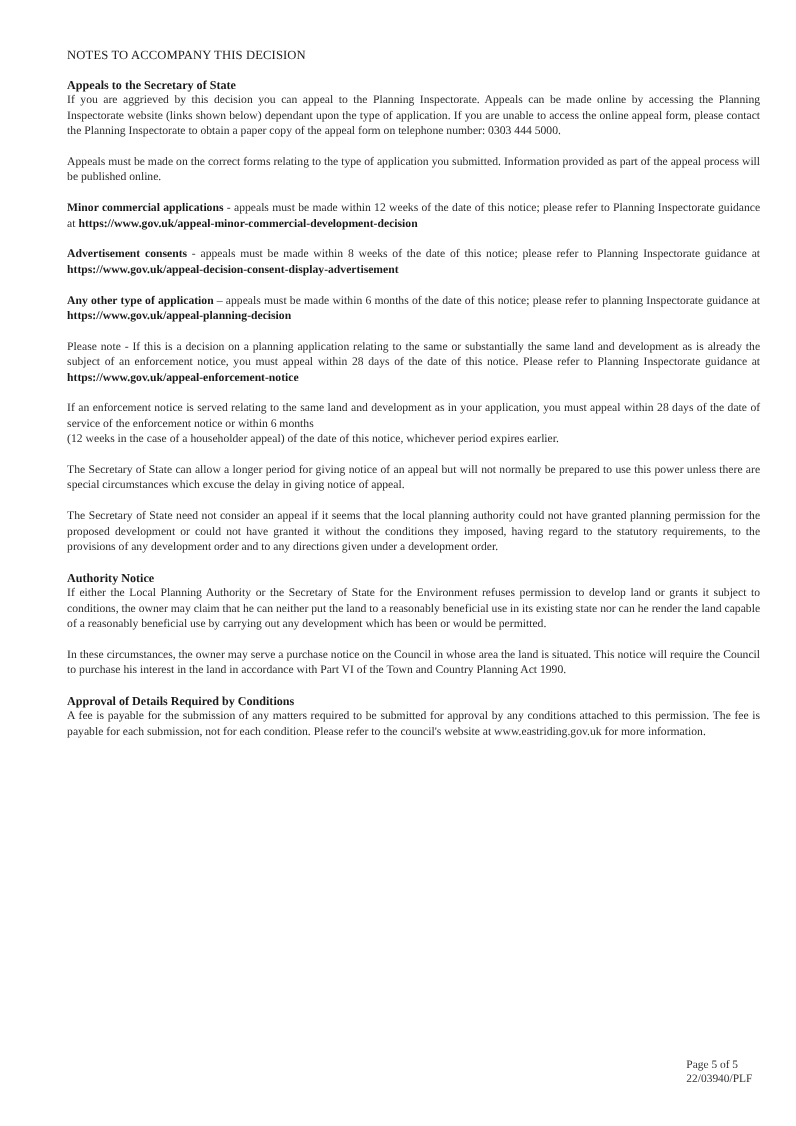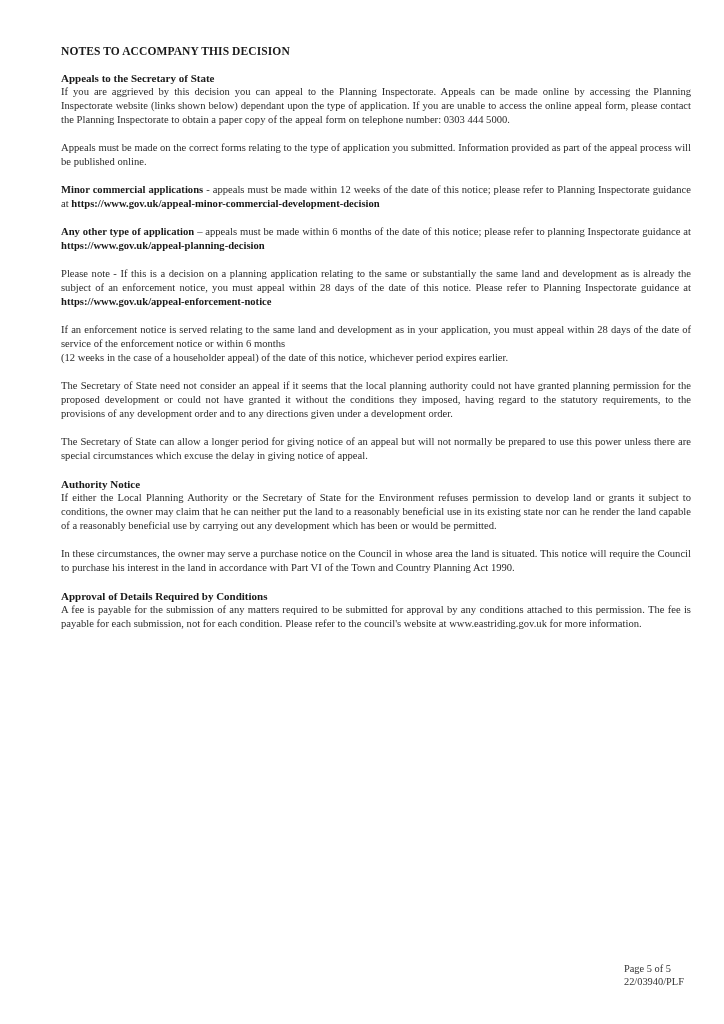--- a/index.html
+++ b/index.html
@@ -6,21 +6,21 @@
   body {
     width: 724px; height: 1024px; position: relative; overflow: hidden;
     font-family: "Liberation Serif", "DejaVu Serif", serif;
     color: #2a2a2a;
   }
   .page {
     position: absolute; left: 61px; top: 44px; width: 630px;
     font-size: 10.6px; line-height: 14px;
   }
   .title {
-    font-weight: bold; font-size: 11.5px; letter-spacing: 0.1px;
+    font-weight: normal; font-size: 11.5px; letter-spacing: 0.1px;
     color: #1a1a1a; margin: 0 0 13px 0;
   }
   .heading {
     font-weight: bold; font-size: 11px; color: #1a1a1a; margin: 0;
   }
   p { margin: 0 0 14px 0; text-align: justify; }
   .lead { font-weight: bold; color: #1a1a1a; }
   .url { font-weight: bold; color: #1a1a1a; }
   .footer {
     position: absolute; right: 40px; top: 962px; text-align: left;
@@ -35,32 +35,35 @@
 
   <div>
     <div class="heading">Appeals to the Secretary of State</div>
     <p>If you are aggrieved by this decision you can appeal to the Planning Inspectorate.  Appeals can be made online by accessing the Planning Inspectorate website (links shown below) dependant upon the type of application.  If you are unable to access the online appeal form, please contact the Planning Inspectorate to obtain a paper copy of the appeal form on telephone number: 0303 444 5000.</p>
     <p>Appeals must be made on the correct forms relating to the type of application you submitted.  Information provided as part of the appeal process will be published online.</p>
 
     <p>
       <span class="lead">Minor commercial applications</span><span> -  appeals  must be made within 12 weeks of the date of this notice; please refer to Planning Inspectorate guidance at </span><span class="url">https://www.gov.uk/appeal-minor-commercial-development-decision</span>
     </p>
     <p>
+      <span class="lead">Advertisement  consents</span><span> - appeals must be made within 8 weeks of the date of this notice; please refer to Planning Inspectorate guidance at </span><span class="url">https://www.gov.uk/appeal-decision-consent-display-advertisement</span>
+    </p>
+    <p>
       <span class="lead">Any other type of application</span><span> – appeals must be made within 6 months of the date of this notice; please refer to planning Inspectorate guidance at </span><span class="url">https://www.gov.uk/appeal-planning-decision</span>
     </p>
 
     <p>
       <span>Please note - If this is a decision on a planning application relating to the same or substantially the same land and development as is already the subject of an enforcement notice, you must appeal within 28 days of the date of this notice. Please refer to Planning Inspectorate guidance at </span><span class="url">https://www.gov.uk/appeal-enforcement-notice</span>
     </p>
     <p>
       <span>If an enforcement notice is served relating to the same land and development as in your application, you must appeal within 28 days of the date of service of the enforcement notice or within 6 months</span><br>
       <span>(12 weeks in the case of a householder appeal) of the date of this notice, whichever period expires earlier.</span>
     </p>
+    <p>The Secretary of State can allow a longer period for giving notice of an appeal but will not normally be prepared to use this power unless there are special circumstances which excuse the delay in giving notice of appeal.</p>
     <p>The Secretary of State need not consider an appeal if it seems that the local planning authority could not have granted planning permission for the proposed development or could not have granted it without the conditions they imposed, having regard to the statutory requirements, to the provisions of any development order and to any directions given under a development order.</p>
-    <p>The Secretary of State can allow a longer period for giving notice of an appeal but will not normally be prepared to use this power unless there are special circumstances which excuse the delay in giving notice of appeal.</p>
   </div>
 
   <div>
     <div class="heading">Authority Notice</div>
     <p>If either the Local Planning Authority or the Secretary of State for the Environment refuses permission to develop land or grants it subject to conditions, the owner may claim that he can neither put the land to a reasonably beneficial use in its existing state nor can he render the land capable of a reasonably beneficial use by carrying out any development which has been or would be  permitted.</p>
     <p>In these circumstances, the owner may serve a purchase notice on the Council in whose area the land is situated. This notice will require the Council to purchase his interest in the land in accordance with Part VI of the Town and Country Planning Act 1990.</p>
   </div>
 
   <div>
     <div class="heading">Approval of Details Required by Conditions</div>

